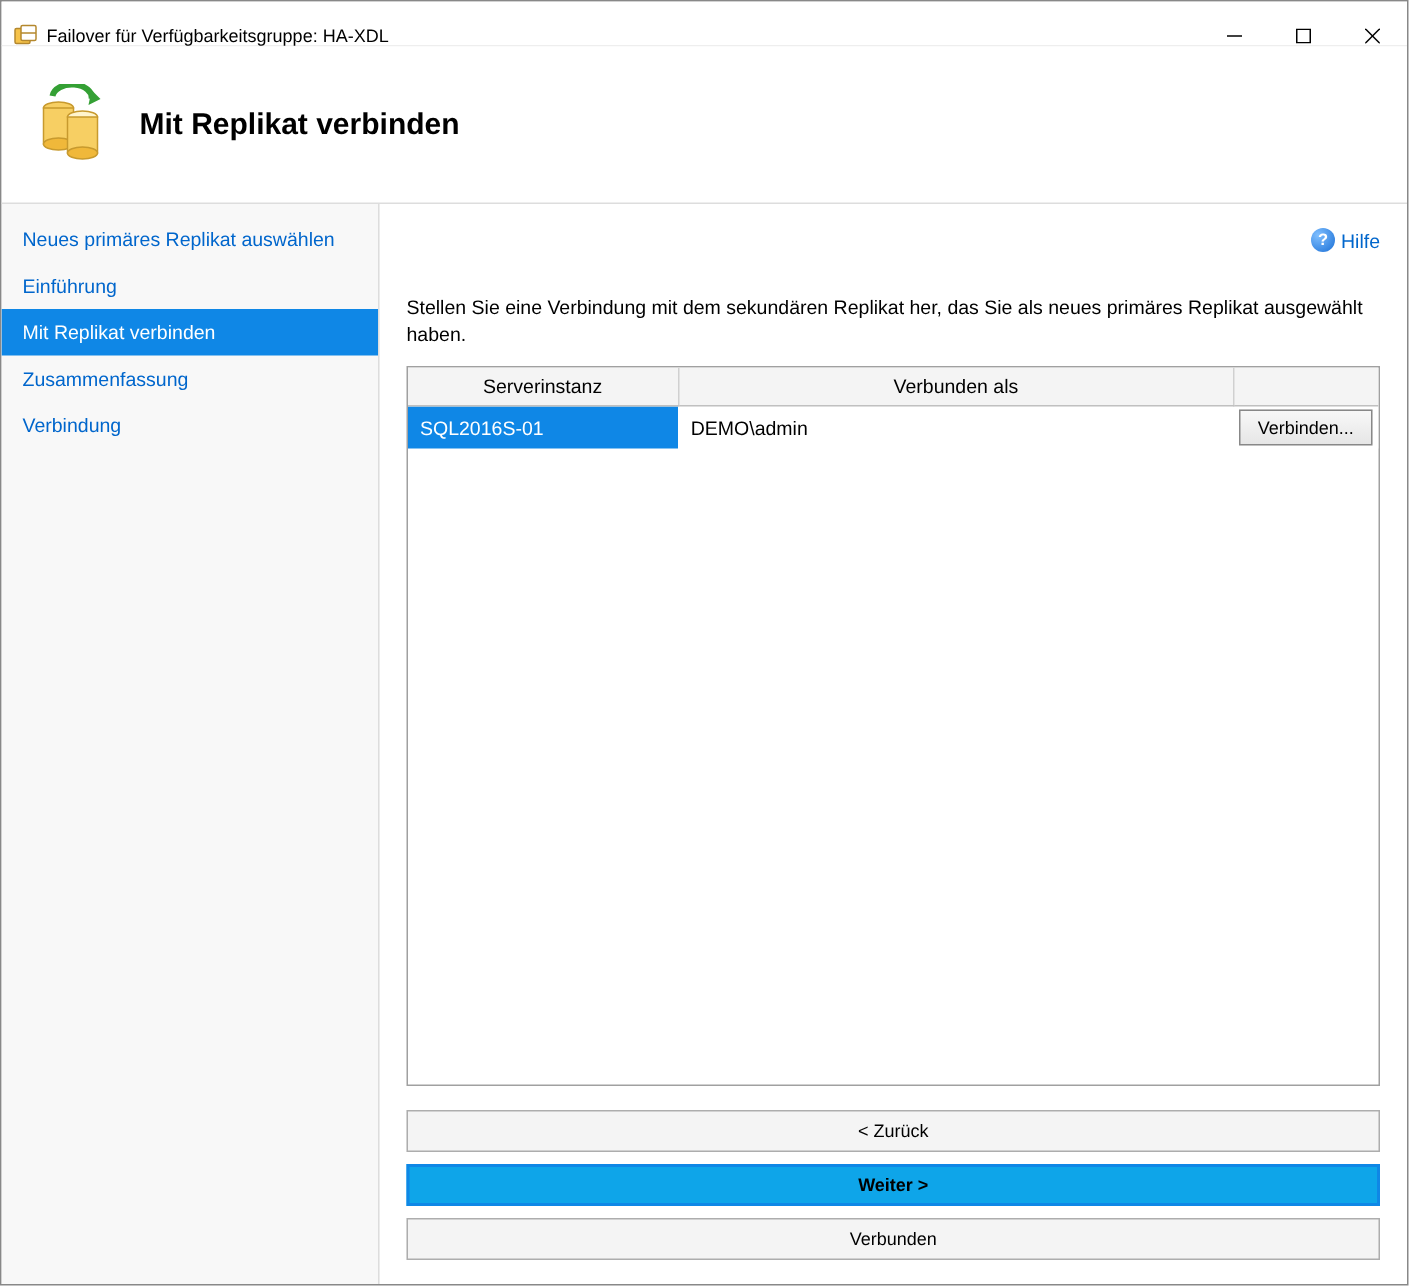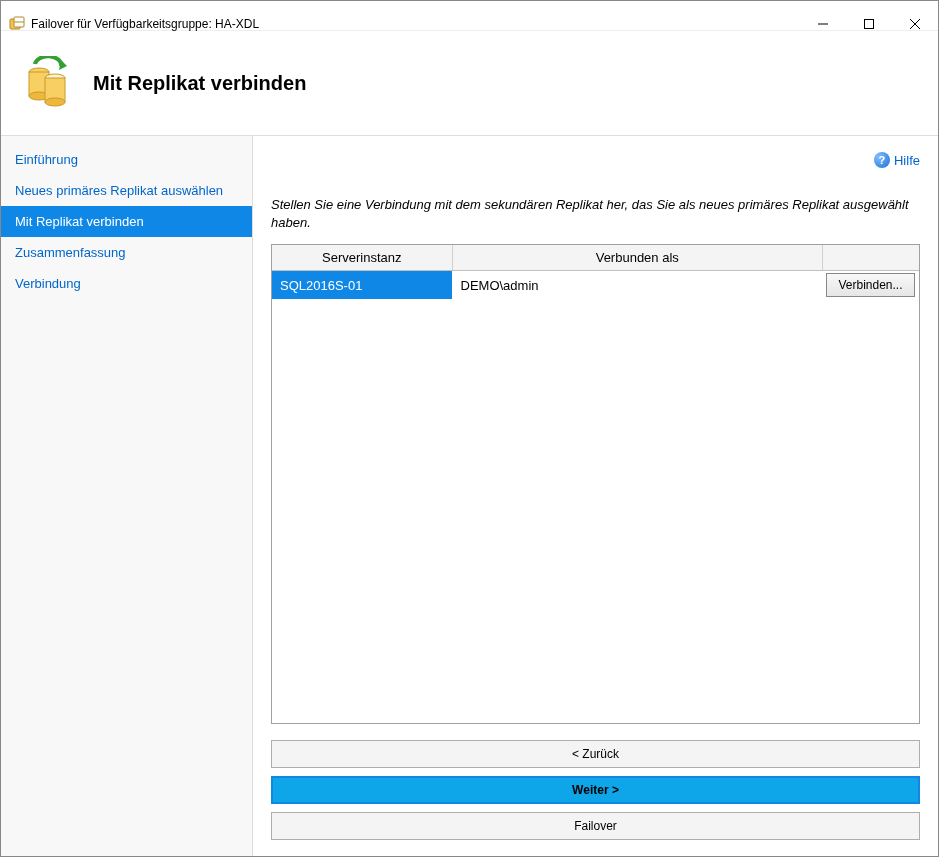--- a/index.html
+++ b/index.html
@@ -112,21 +112,20 @@
       font-size: 13px;
       font-weight: 700;
       color: #000;
       margin-bottom: 12px;
     }
     .content-desc {
       font-size: 13px;
       color: #000;
       line-height: 1.4;
       margin-bottom: 12px;
-      font-style: italic;
     }
 
     .tablewrap {
       border: 1px solid #a0a0a0;
       flex: 1;
       overflow: hidden;
       background: #fff;
     }
     table.grid {
       width: 100%;
@@ -236,22 +235,22 @@
       <path d="M 14 8 A 12 8 0 0 1 40 10" fill="none" stroke="#34a034" stroke-width="4"></path>
       <polygon points="40,4 46,10 38,14" fill="#34a034"></polygon>
     </svg>
   </span>
   <div class="header-title">Mit Replikat verbinden</div>
 </div>
 
 <div class="layout">
 
   <div class="sidebar">
+    <a class="sidebar-item"><span>Neues primäres Replikat auswählen</span></a>
     <a class="sidebar-item"><span>Einführung</span></a>
-    <a class="sidebar-item"><span>Neues primäres Replikat auswählen</span></a>
     <a class="sidebar-item active"><span>Mit Replikat verbinden</span></a>
     <a class="sidebar-item"><span>Zusammenfassung</span></a>
     <a class="sidebar-item"><span>Verbindung</span></a>
   </div>
 
   <div class="content">
     <div class="help-row">
       <span class="help-link">
         <span class="help-icon">?</span>
         <span>Hilfe</span>
@@ -282,16 +281,16 @@
               <button class="connect-btn">Verbinden...</button>
             </td>
           </tr>
         </tbody>
       </table>
     </div>
 
     <div class="footer">
       <button>&lt; Zurück</button>
       <button class="primary">Weiter &gt;</button>
-      <button>Failover</button>
+      <button>Verbunden</button>
     </div>
   </div>
 </div>
 
 </body></html>

